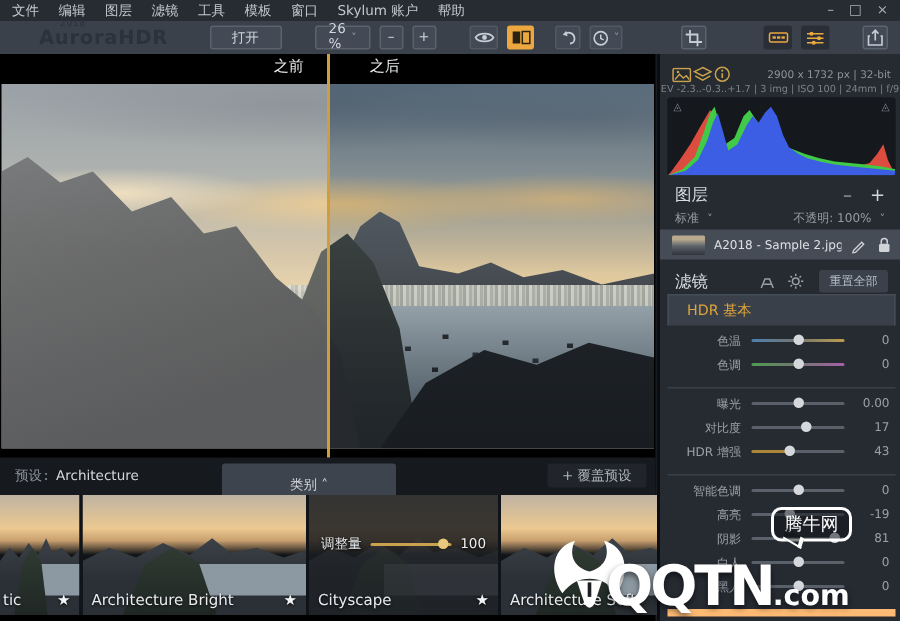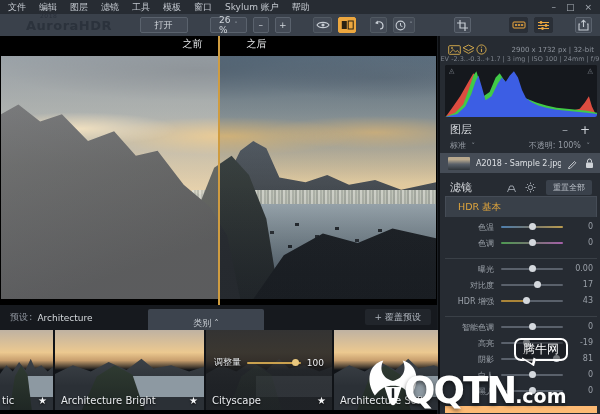--- a/index.html
+++ b/index.html
@@ -433,21 +433,21 @@
         <div class="srow">
           <span class="slabel">HDR 增强</span>
           <span class="sliderbox">
               <span class="track track-accent"></span>
               <span class="fill" style="width: 40%;"></span>
               <span class="knob" style="left: 40%;"></span>
             </span>
           <span class="sval">43</span>
         </div>
       </div>
-      <div class="sgroup" style="border-bottom:7px solid #fdba74">
+      <div class="sgroup" style="border-bottom:5px solid #fdba74">
         <div class="srow">
           <span class="slabel">智能色调</span>
           <span class="sliderbox">
               <span class="track track-plain"></span>
               <span class="fill"></span>
               <span class="knob" style="left: 50%;"></span>
             </span>
           <span class="sval">0</span>
         </div>
         <div class="srow">

